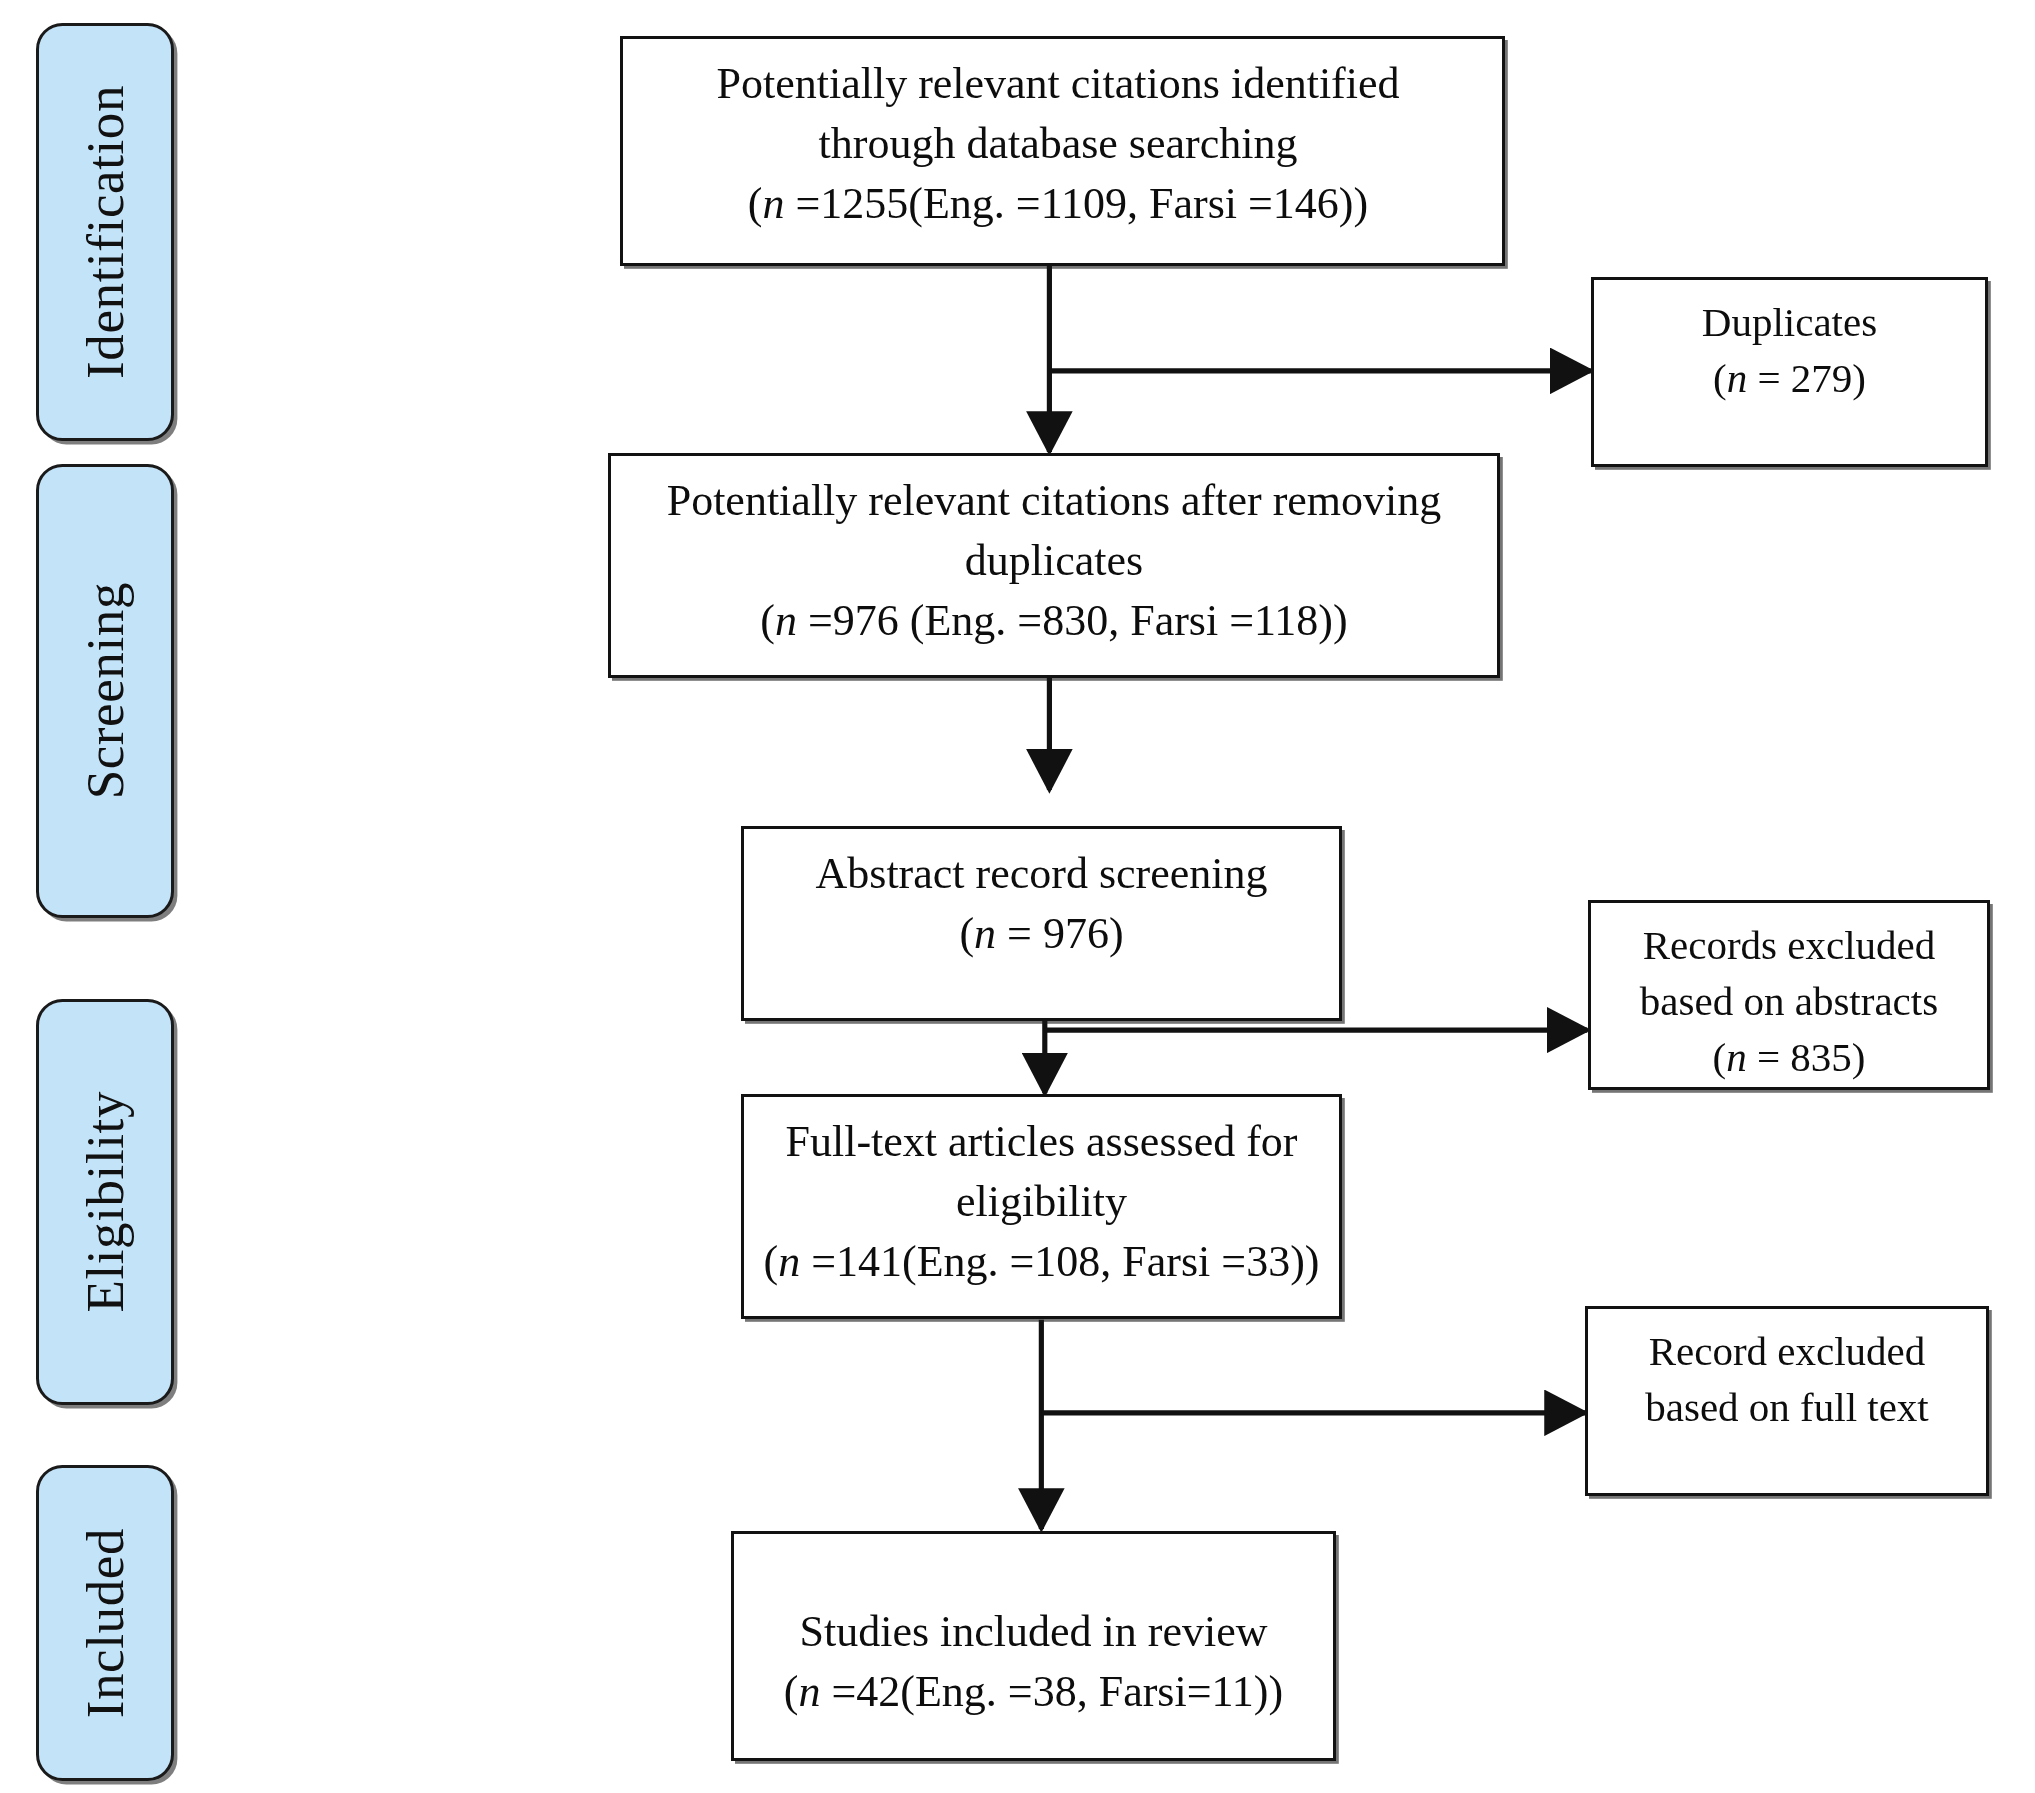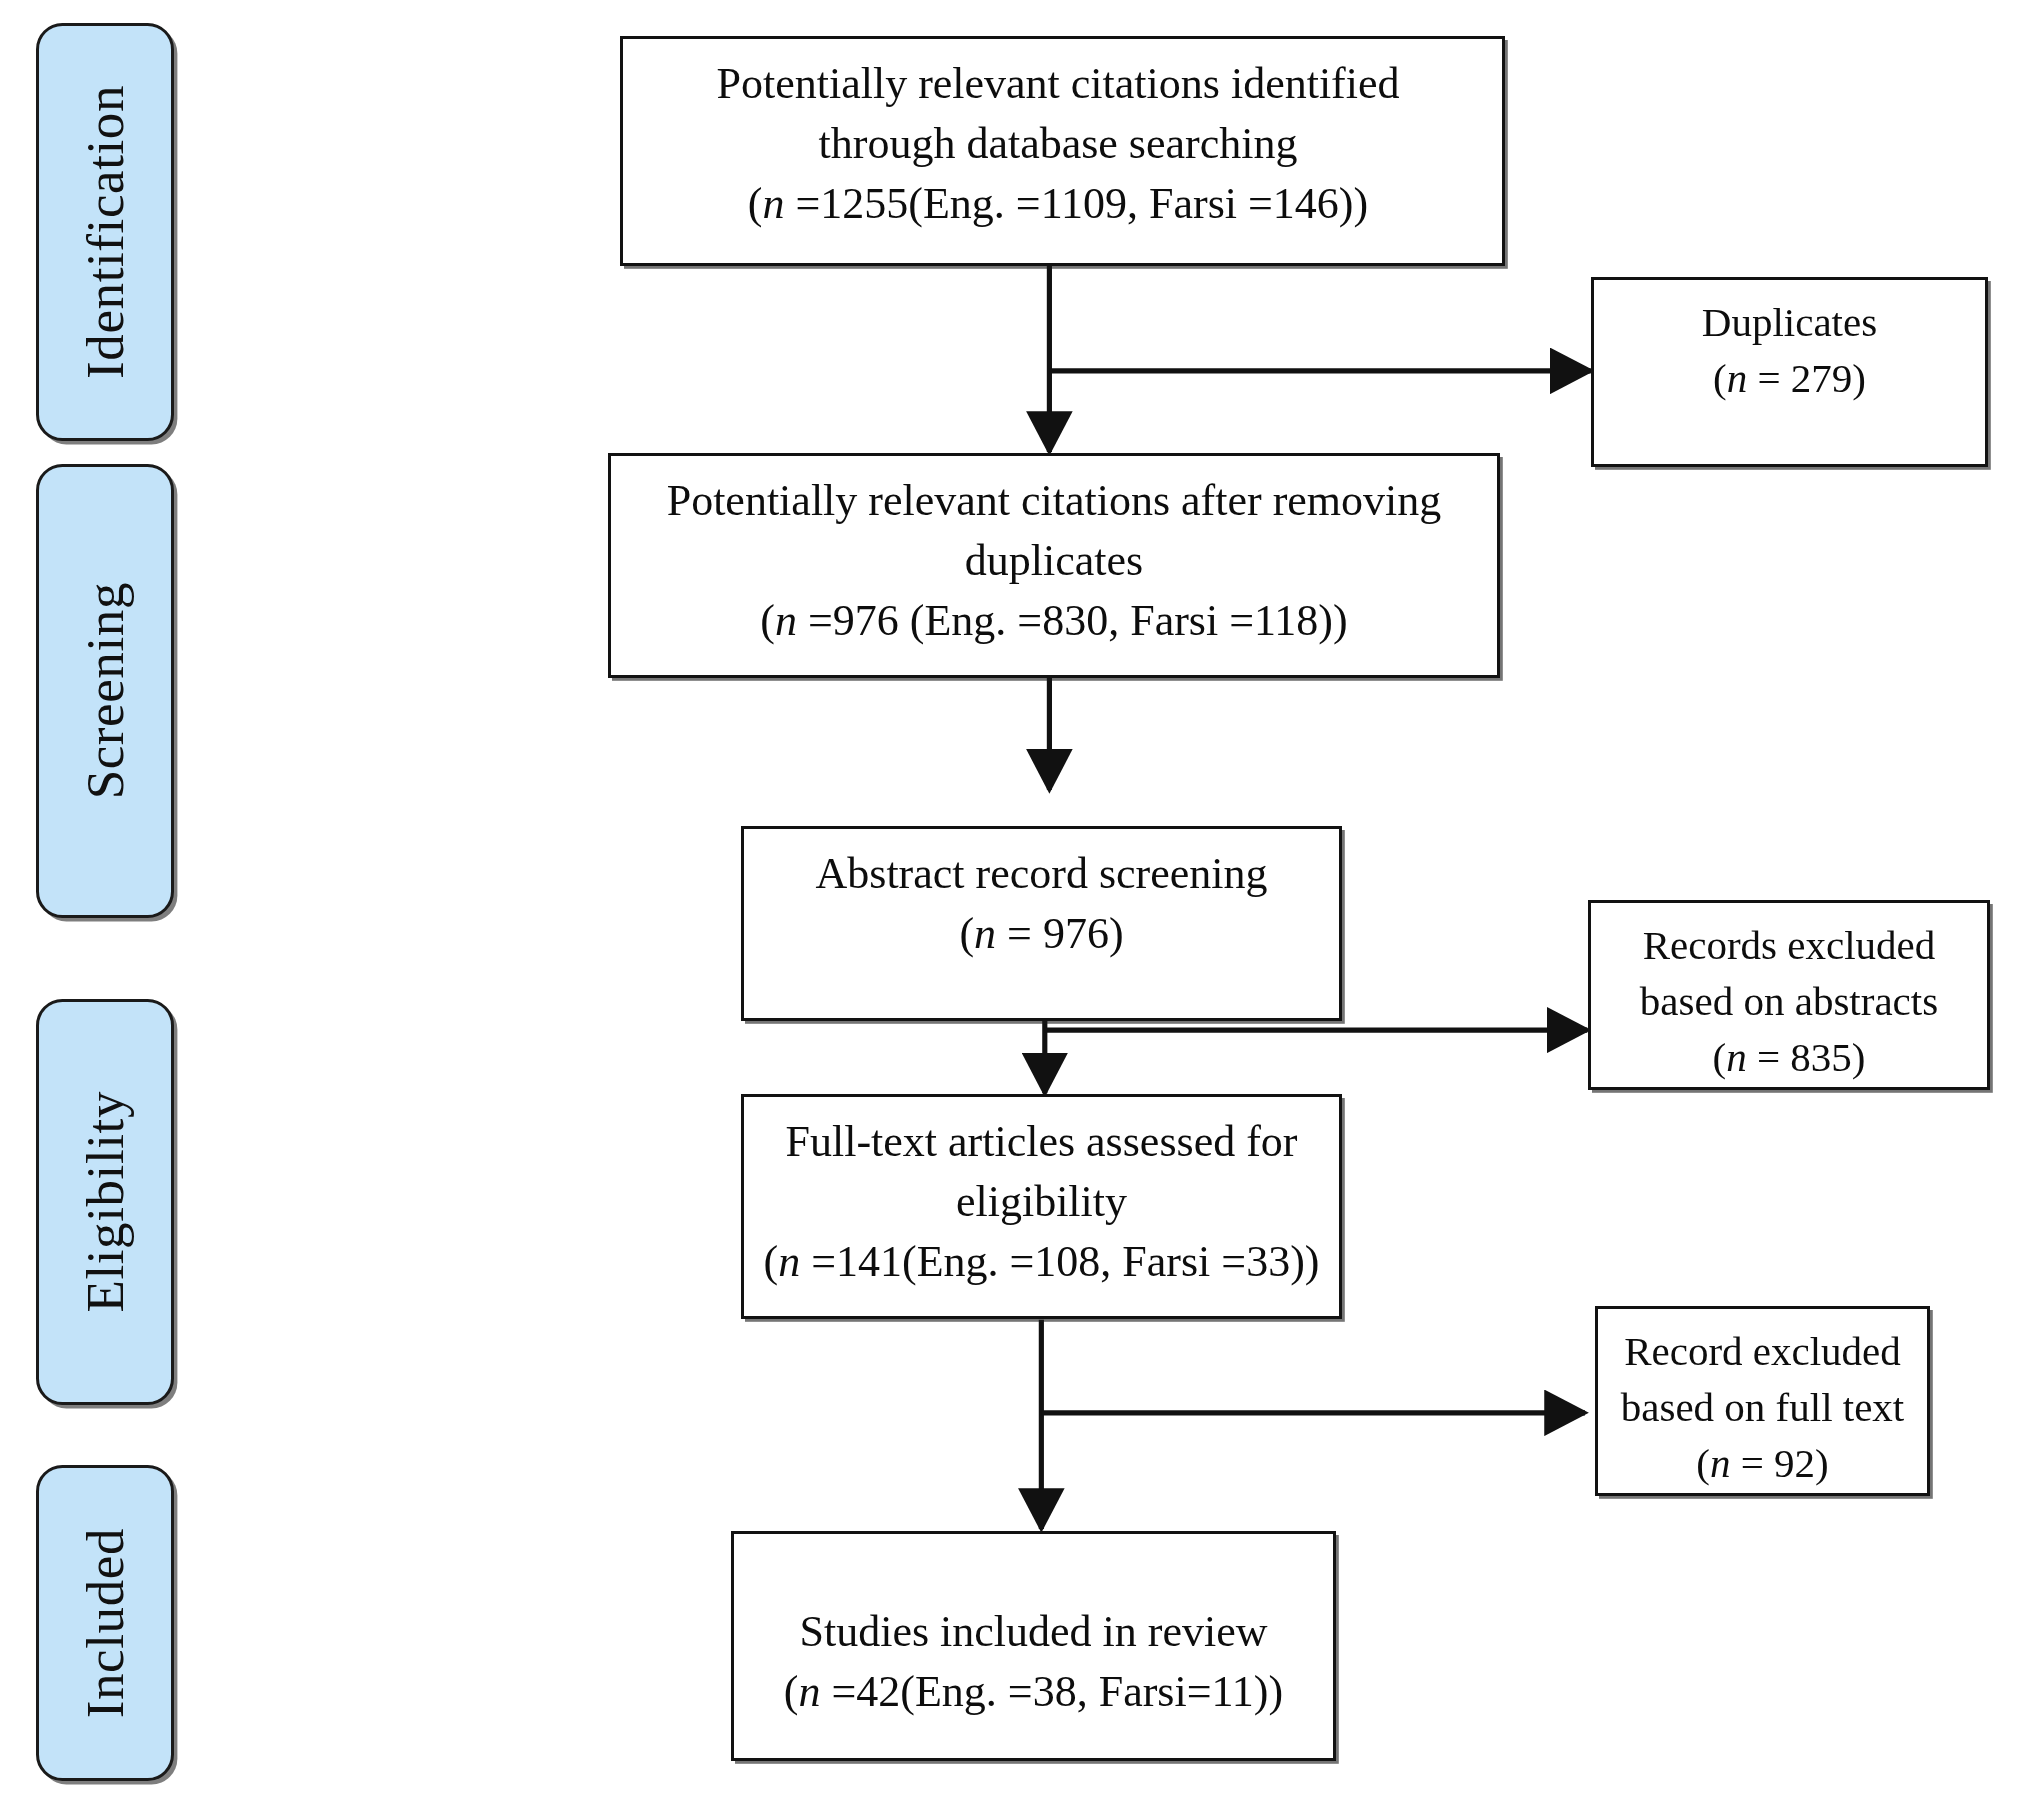--- a/index.html
+++ b/index.html
@@ -136,24 +136,23 @@
     <div class="line">based on abstracts</div>
     <div class="line"><span>(</span><span class="it">n</span><span> = 835)</span></div>
   </div>
 
   <div class="flow-box" style="left:741px; top:1094px; width:601px; height:225px;">
     <div class="line">Full-text articles assessed for</div>
     <div class="line">eligibility</div>
     <div class="line"><span>(</span><span class="it">n</span><span> =141(Eng. =108, Farsi =33))</span></div>
   </div>
 
-  <div class="flow-box side" style="left:1585px; top:1306px; width:335px; height:190px;margin-left:10px;">
+  <div class="flow-box side" style="left:1585px; top:1306px; width:404px; height:190px;">
     <div class="line">Record excluded</div>
     <div class="line">based on full text</div>
-    <div class="line"><span>(</span><span class="it">n</span><span> = 92)</span></div>
   </div>
 
   <div class="flow-box" style="left:731px; top:1531px; width:605px; height:230px; padding-top:68px;">
     <div class="line">Studies included in review</div>
     <div class="line"><span>(</span><span class="it">n</span><span> =42(Eng. =38, Farsi=11))</span></div>
   </div>
 
 </div>
 
 

